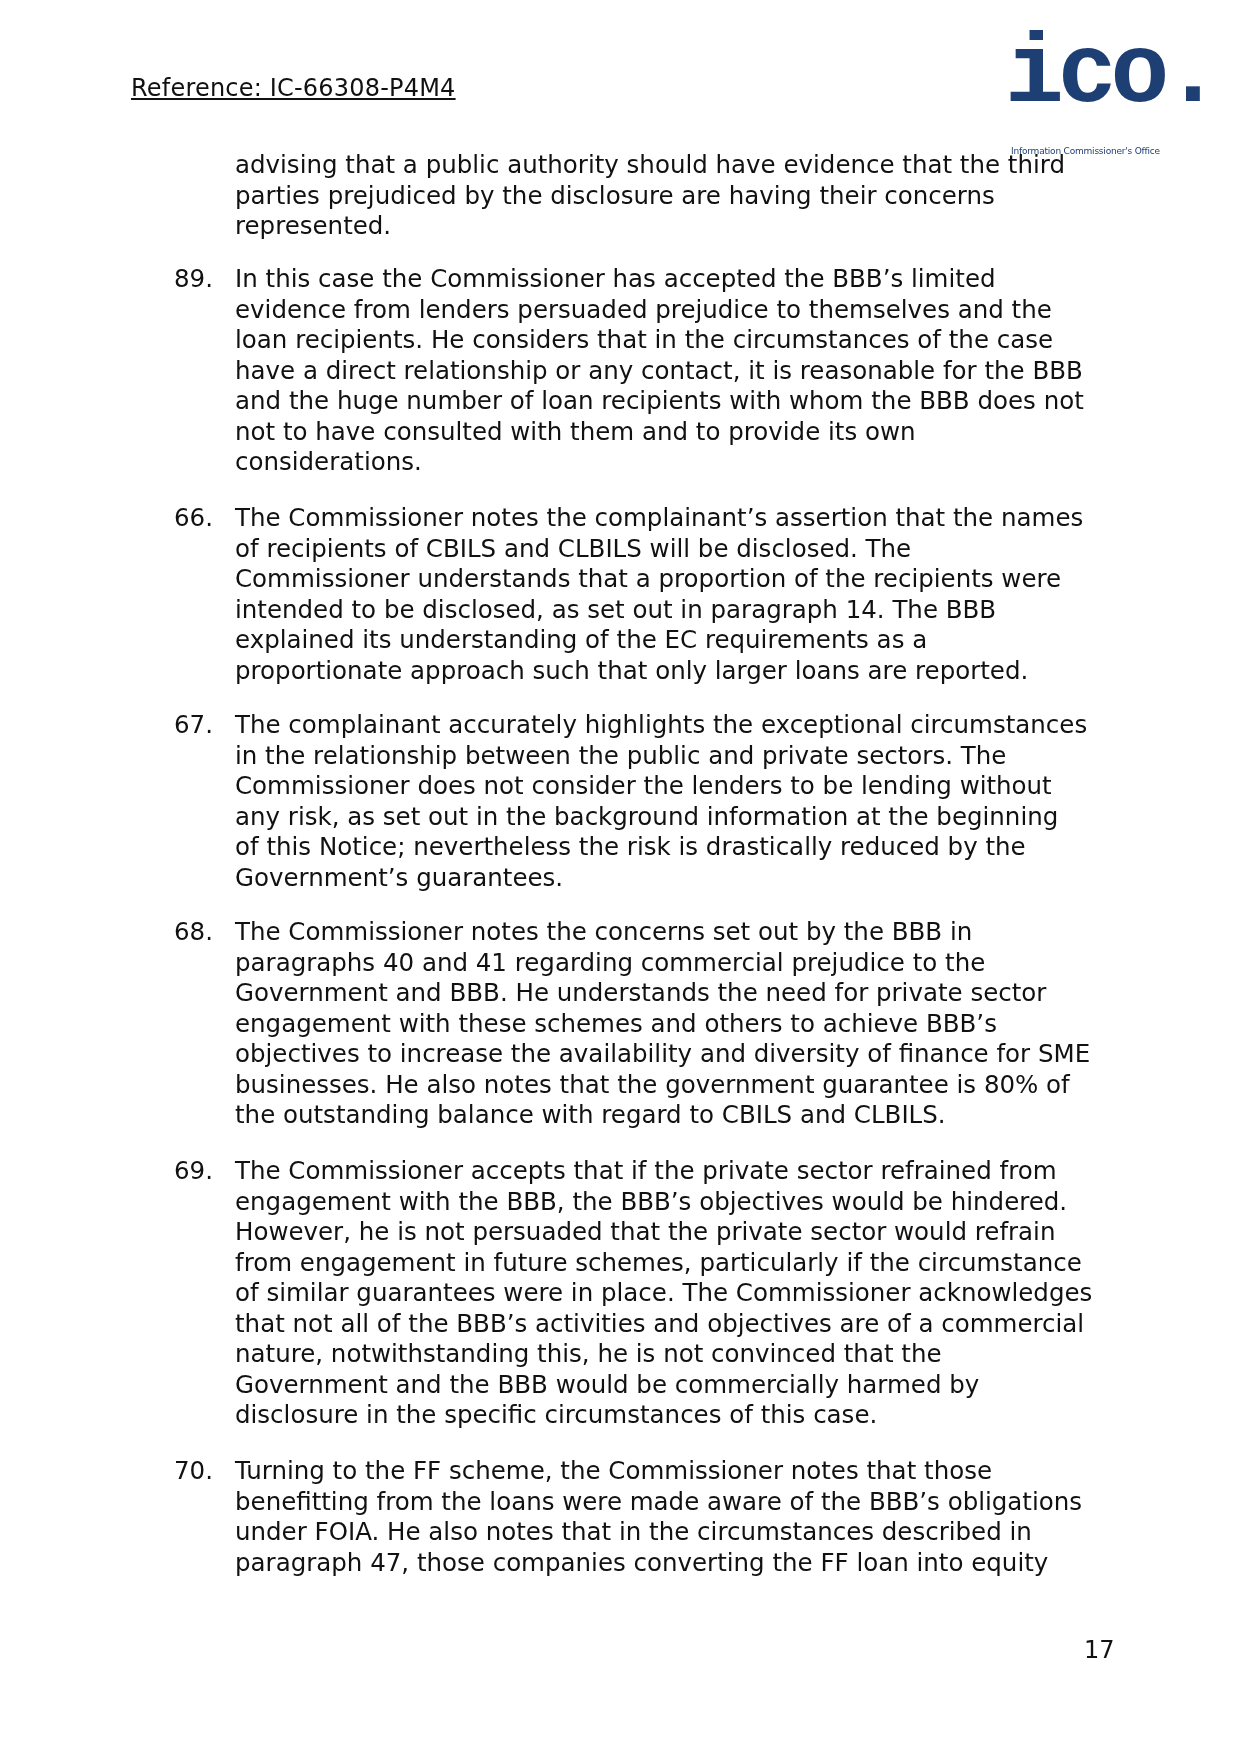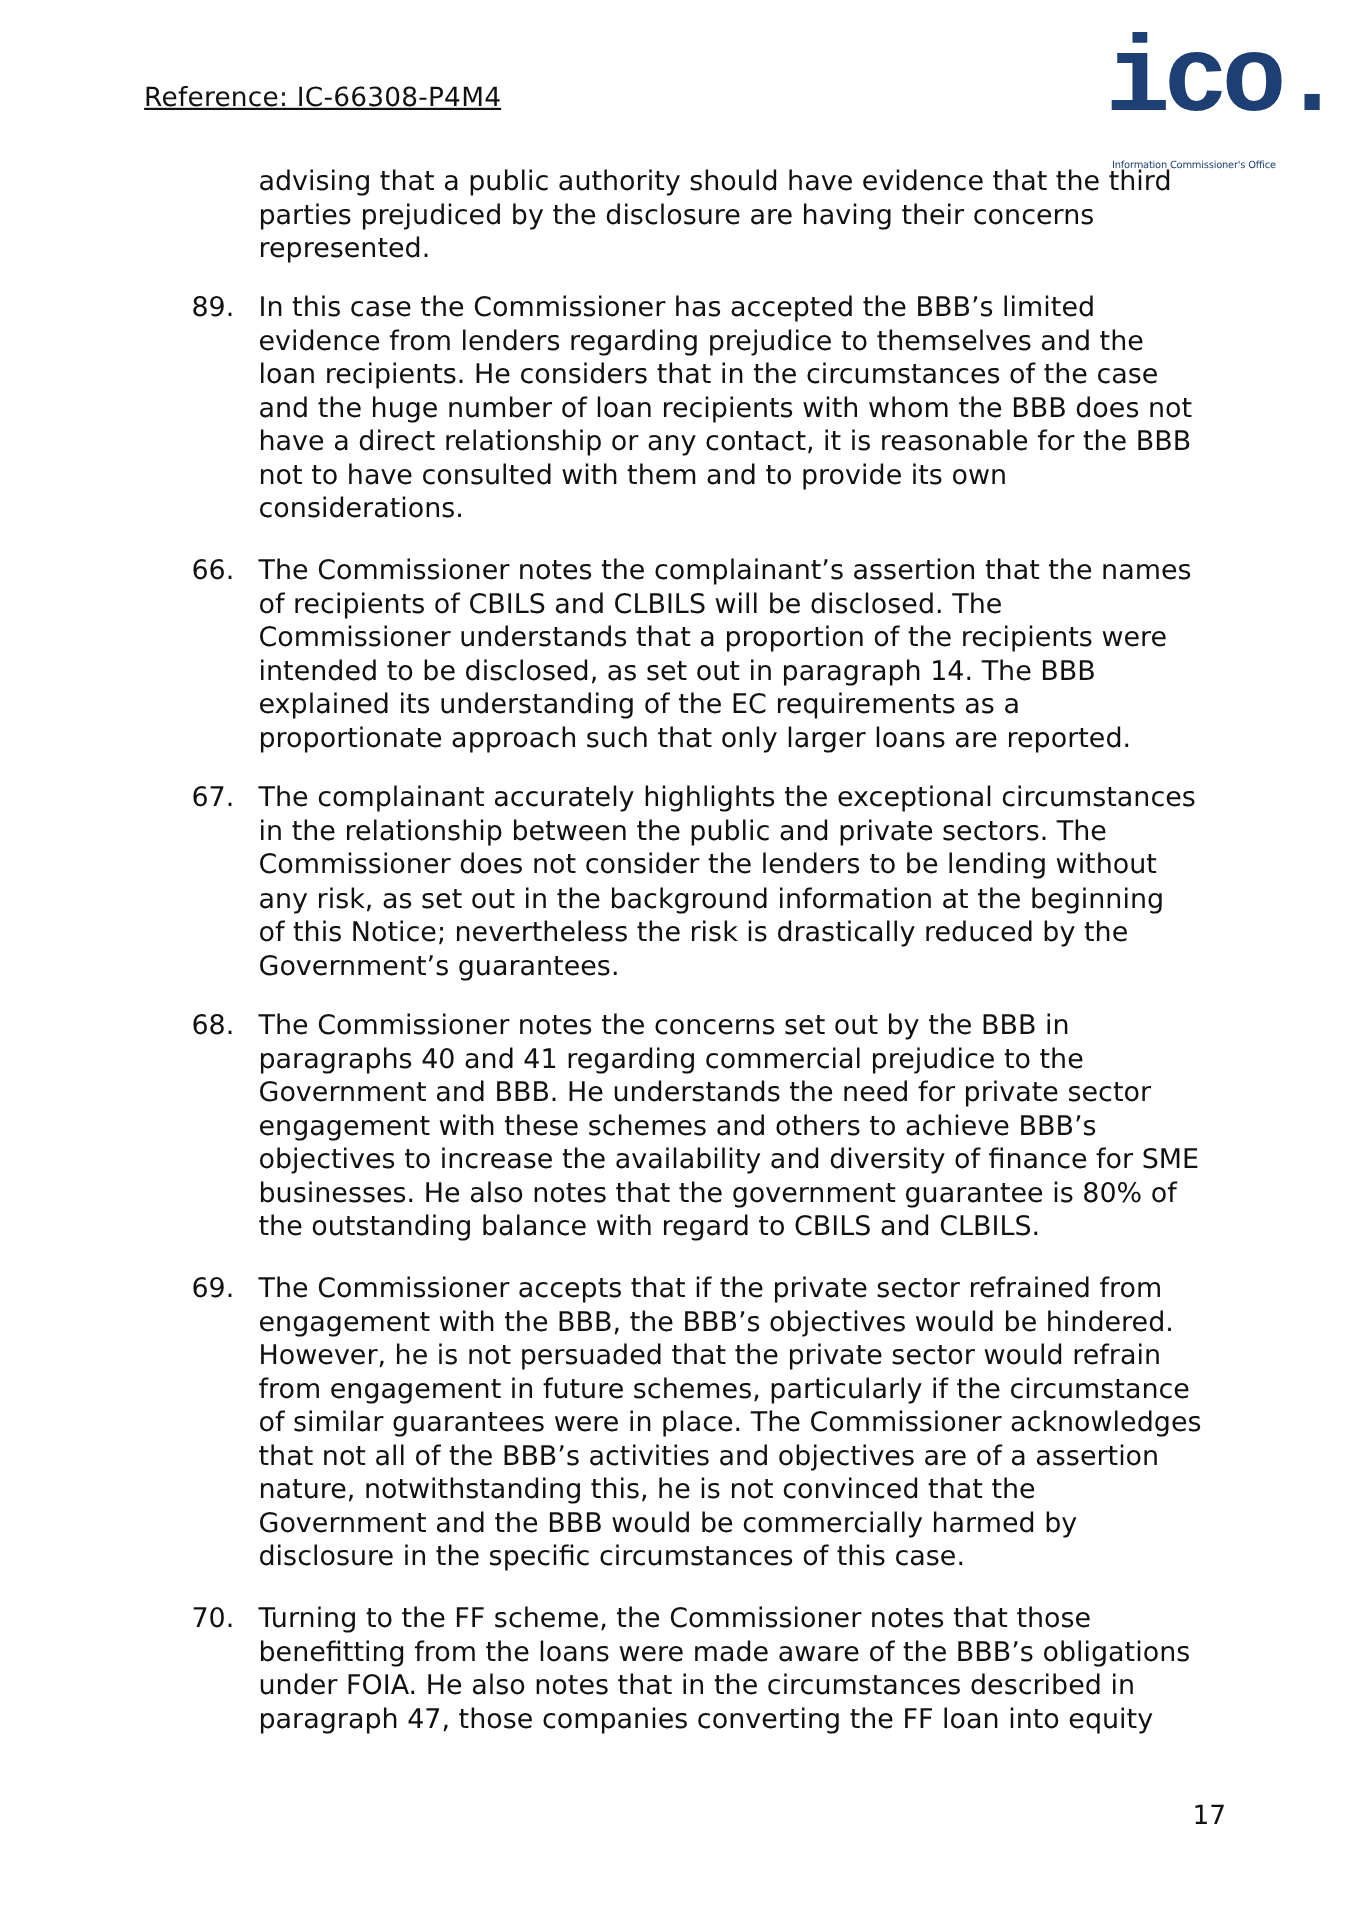--- a/index.html
+++ b/index.html
@@ -32,24 +32,24 @@
   <div class="cont-para">
     <div class="line">advising that a public authority should have evidence that the third</div>
     <div class="line">parties prejudiced by the disclosure are having their concerns</div>
     <div class="line">represented.</div>
   </div>
 
   <div class="para" style="top:114px;">
     <div class="num line">89.</div>
     <div class="ptext">
       <div class="line">In this case the Commissioner has accepted the BBB’s limited</div>
-      <div class="line">evidence from lenders regarding prejudice to themselves and the</div>
+      <div class="line">evidence from lenders persuaded prejudice to themselves and the</div>
       <div class="line">loan recipients. He considers that in the circumstances of the case</div>
+      <div class="line">have a direct relationship or any contact, it is reasonable for the BBB</div>
       <div class="line">and the huge number of loan recipients with whom the BBB does not</div>
-      <div class="line">have a direct relationship or any contact, it is reasonable for the BBB</div>
       <div class="line">not to have consulted with them and to provide its own</div>
       <div class="line">considerations.</div>
     </div>
   </div>
 
   <div class="para" style="top:353px;">
     <div class="num line">66.</div>
     <div class="ptext">
       <div class="line">The Commissioner notes the complainant’s assertion that the names</div>
       <div class="line">of recipients of CBILS and CLBILS will be disclosed. The</div>
@@ -86,21 +86,21 @@
   </div>
 
   <div class="para" style="top:1006px;">
     <div class="num line">69.</div>
     <div class="ptext">
       <div class="line">The Commissioner accepts that if the private sector refrained from</div>
       <div class="line">engagement with the BBB, the BBB’s objectives would be hindered.</div>
       <div class="line">However, he is not persuaded that the private sector would refrain</div>
       <div class="line">from engagement in future schemes, particularly if the circumstance</div>
       <div class="line">of similar guarantees were in place. The Commissioner acknowledges</div>
-      <div class="line">that not all of the BBB’s activities and objectives are of a assertion</div>
+      <div class="line">that not all of the BBB’s activities and objectives are of a commercial</div>
       <div class="line">nature, notwithstanding this, he is not convinced that the</div>
       <div class="line">Government and the BBB would be commercially harmed by</div>
       <div class="line">disclosure in the specific circumstances of this case.</div>
     </div>
   </div>
 
   <div class="para" style="top:1306px;">
     <div class="num line">70.</div>
     <div class="ptext">
       <div class="line">Turning to the FF scheme, the Commissioner notes that those</div>

